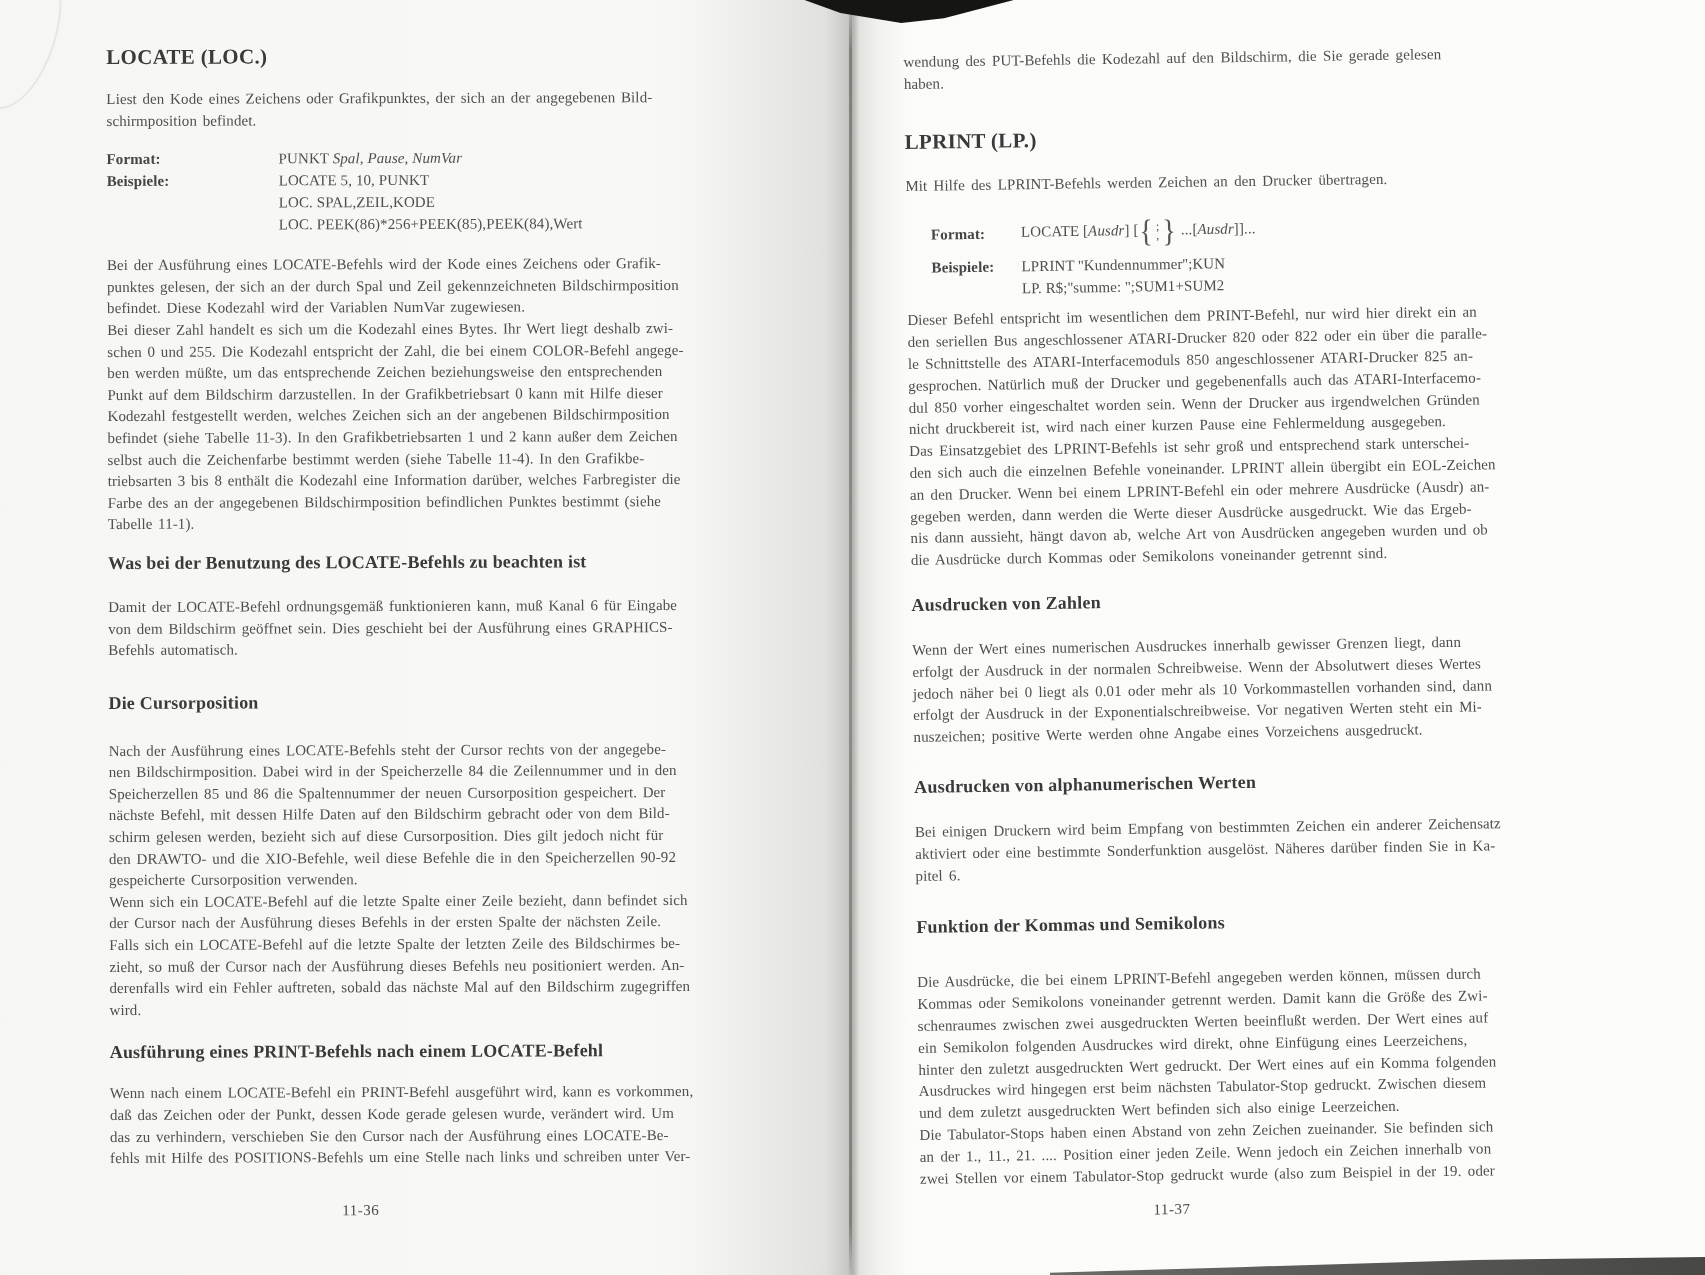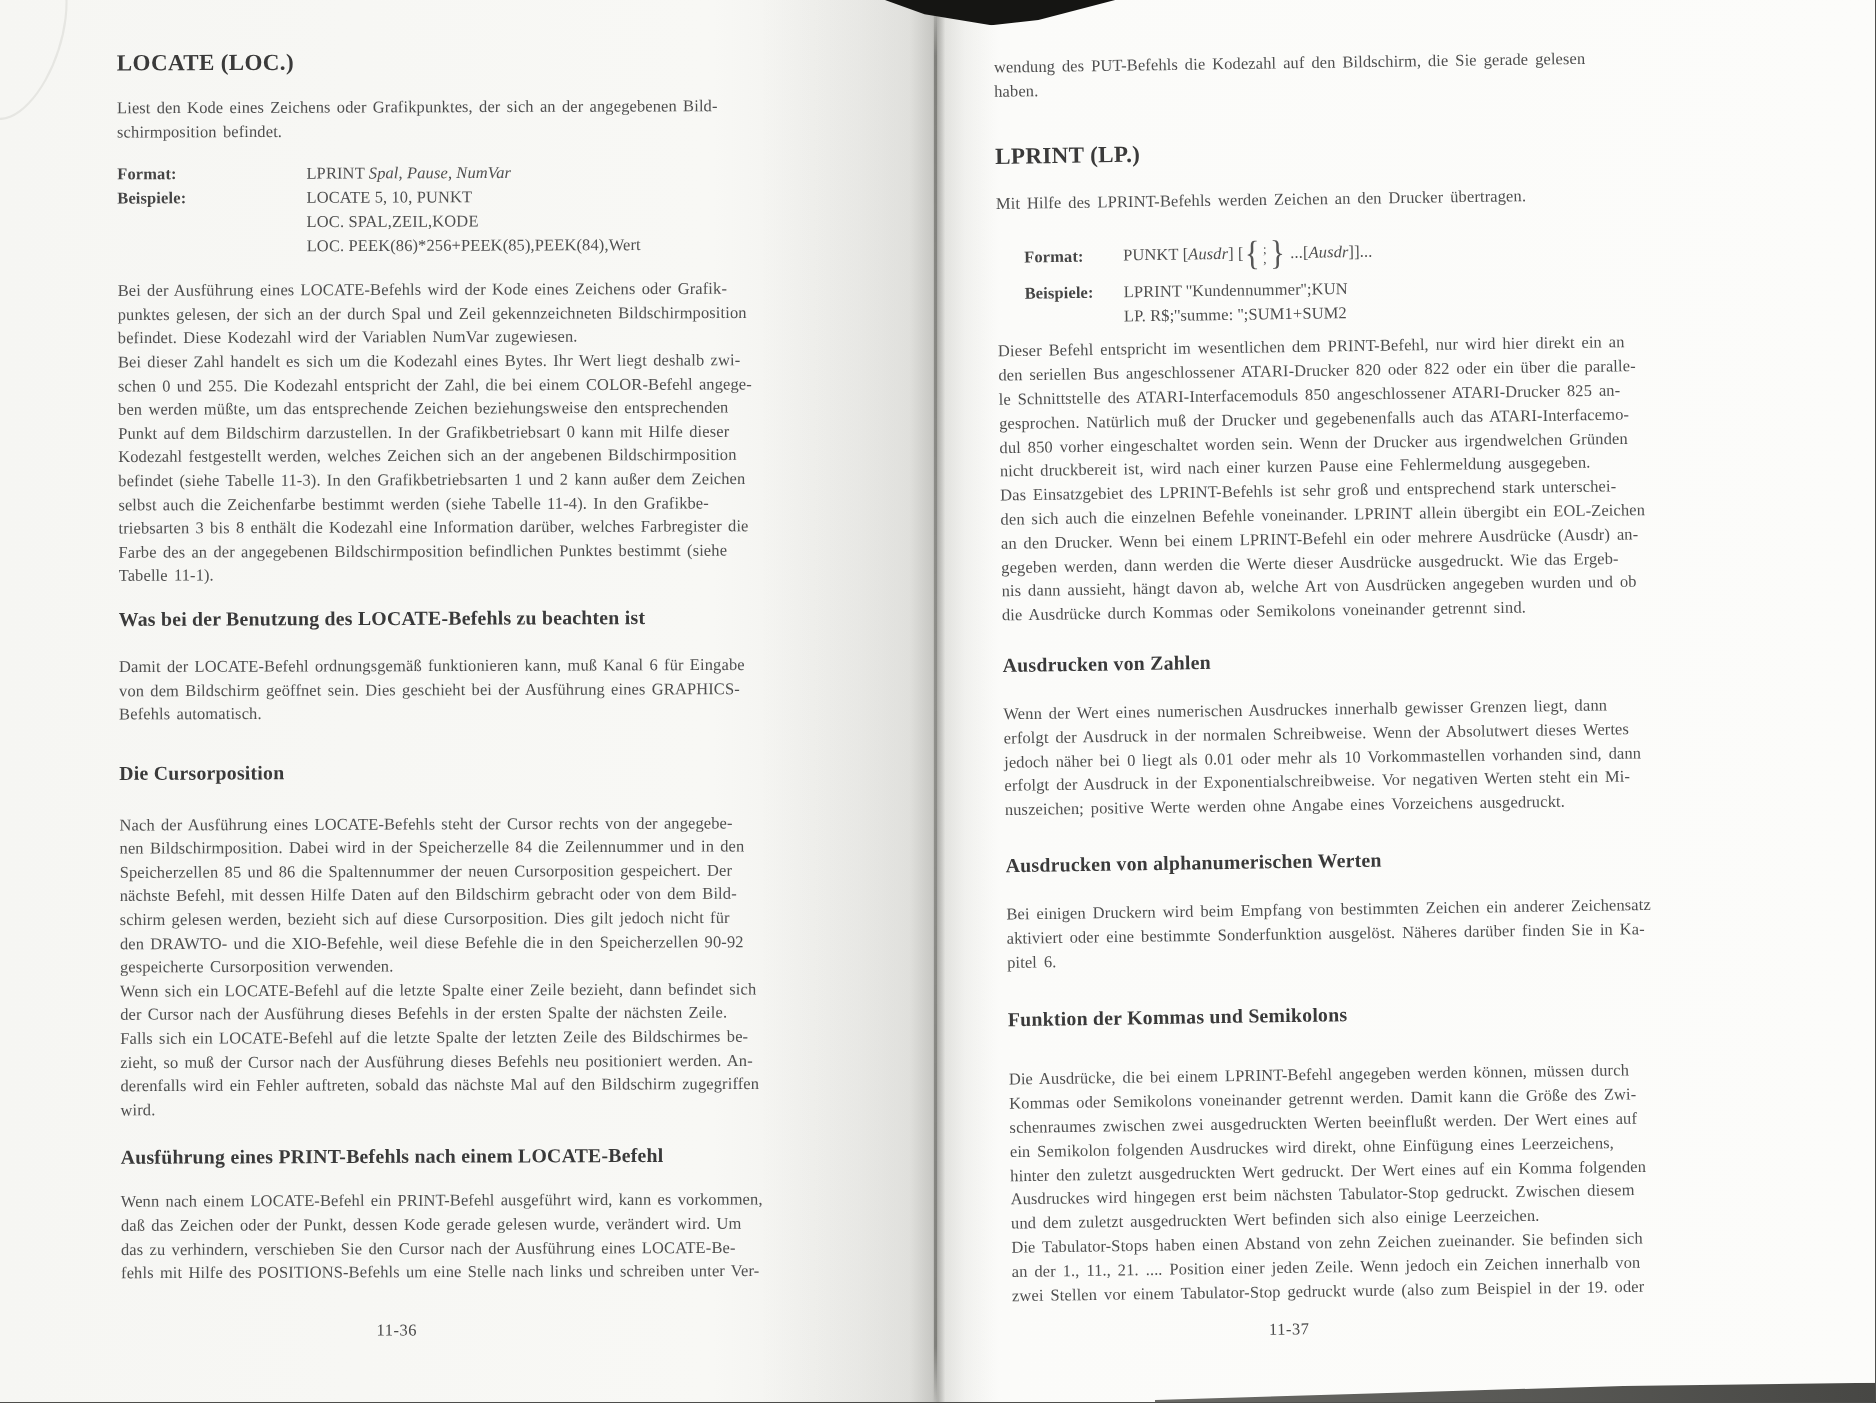--- a/index.html
+++ b/index.html
@@ -51,21 +51,21 @@
     <div class="h1" style="margin-top:46px;">LOCATE (LOC.)</div>
 
     <div class="para" style="margin-top:21px;">
         <div class="line">Liest den Kode eines Zeichens oder Grafikpunktes, der sich an der angegebenen Bild-</div>
         <div class="line">schirmposition befindet.</div>
       </div>
 
     <div class="fmt" style="margin-top:16px;">
       <div class="fmt-row">
         <span class="fmt-label">Format:</span>
-        <span class="fmt-value"><span>LPRINT </span><span class="it">Spal, Pause, NumVar</span></span>
+        <span class="fmt-value"><span>PUNKT </span><span class="it">Spal, Pause, NumVar</span></span>
       </div>
       <div class="fmt-row">
         <span class="fmt-label">Beispiele:</span>
         <span class="fmt-value">LOCATE 5, 10, PUNKT</span>
       </div>
       <div class="fmt-row">
         <span></span>
         <span class="fmt-value">LOC. SPAL,ZEIL,KODE</span>
       </div>
       <div class="fmt-row">
@@ -133,21 +133,21 @@
 
     <div class="h1" style="margin-top:35px;">LPRINT (LP.)</div>
 
     <div class="para" style="margin-top:23px;">
         <div class="line">Mit Hilfe des LPRINT-Befehls werden Zeichen an den Drucker übertragen.</div>
       </div>
 
     <div class="fmt" style="margin-top:16px;">
       <div class="fmt-row tall">
         <span class="fmt-label">Format:</span>
-        <span class="fmt-value"><span>PUNKT [</span><span class="it">Ausdr</span><span>] [</span><span class="brace-group">
+        <span class="fmt-value"><span>LOCATE [</span><span class="it">Ausdr</span><span>] [</span><span class="brace-group">
               <span class="br">{</span>
               <span class="stack">
                 <span>;</span>
                 <span>,</span>
               </span>
               <span class="br">}</span>
             </span><span> ...[</span><span class="it">Ausdr</span><span>]]...</span></span>
       </div>
       <div class="fmt-row">
         <span class="fmt-label">Beispiele:</span>

